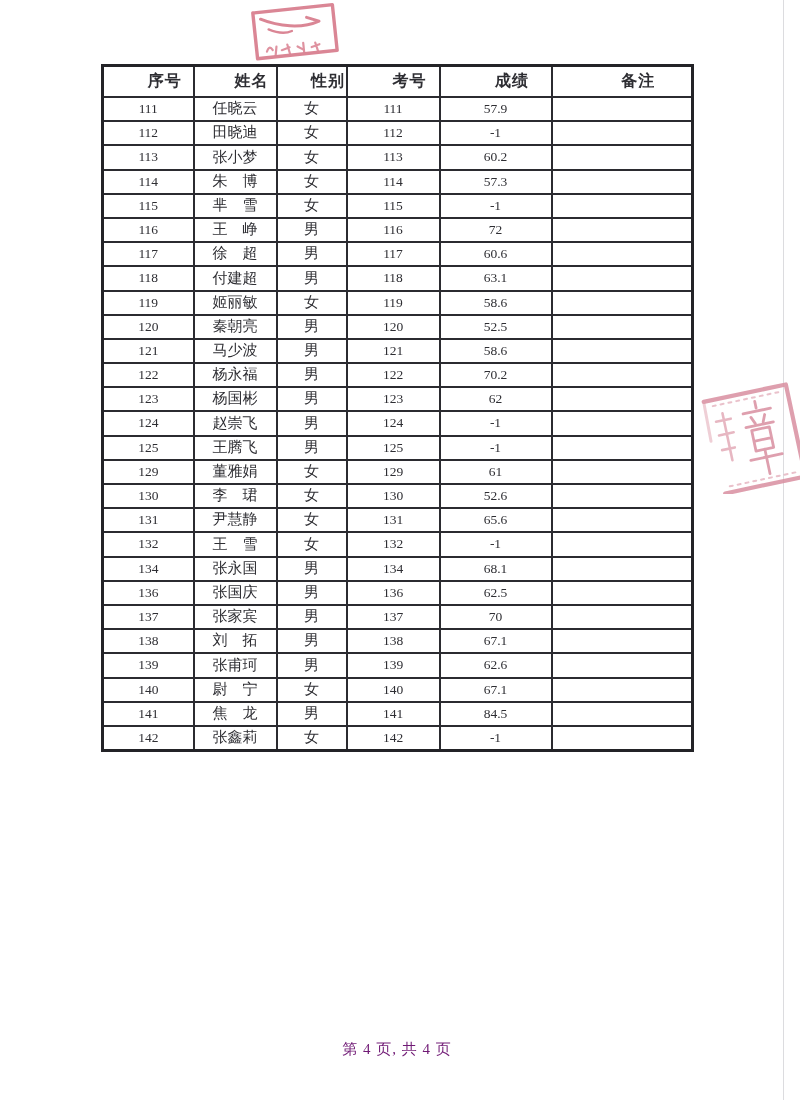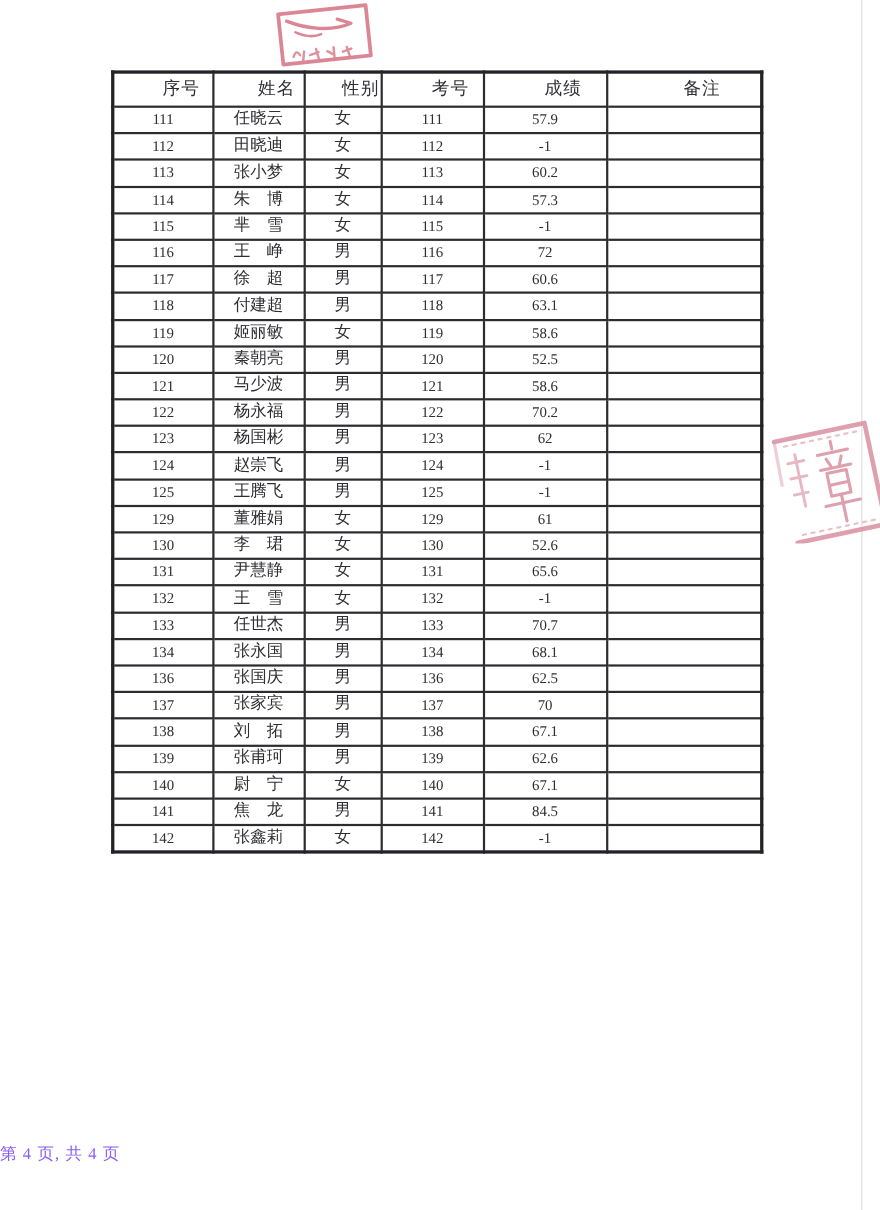--- a/index.html
+++ b/index.html
@@ -27,34 +27,34 @@
   .col-no{width:91px}.col-name{width:83px}.col-gender{width:70px}
   .col-exam{width:93px}.col-score{width:112px}.col-remark{width:141px}
 
   .score-table th,.score-table td{
     border:2px solid #2b2b30;
     text-align:center;vertical-align:middle;
     padding:0;line-height:1.05;
     overflow:hidden;white-space:nowrap;
   }
   .score-table th{
-    height:29px;font-weight:normal;font-size:16px;letter-spacing:1px;padding-left:33px;
+    height:29px;font-weight:bold;font-size:16px;letter-spacing:1px;padding-left:33px;
   }
   .score-table td{height:22.2px;font-size:13.5px;}
   .score-table td.cjk{font-size:15px;}
 
   
   .stamp{position:absolute;pointer-events:none;}
   .stamp-top{left:235px;top:0px;}
   .stamp-right{left:694px;top:360px;}
 
   
   .footer{
     position:absolute;left:0;top:1040px;width:794px;
-    font-size:15px;color:#8b5cf6;letter-spacing:1px;
+    text-align:center;font-size:15px;color:#701a75;letter-spacing:1px;
   }
 </style>
 </head>
 <body>
 
 <div class="page">
 
   <div class="scan-line"></div>
 
   <svg class="stamp stamp-top" width="112" height="62" viewBox="0 0 112 62" style="overflow:hidden">
@@ -256,28 +256,20 @@
         </tr>
         <tr>
           <td>132</td>
           <td class="cjk">王　雪</td>
           <td class="cjk">女</td>
           <td>132</td>
           <td>-1</td>
           <td></td>
         </tr>
         <tr>
-          <td>133</td>
-          <td class="cjk">任世杰</td>
-          <td class="cjk">男</td>
-          <td>133</td>
-          <td>70.7</td>
-          <td></td>
-        </tr>
-        <tr>
           <td>134</td>
           <td class="cjk">张永国</td>
           <td class="cjk">男</td>
           <td>134</td>
           <td>68.1</td>
           <td></td>
         </tr>
         <tr>
           <td>136</td>
           <td class="cjk">张国庆</td>

